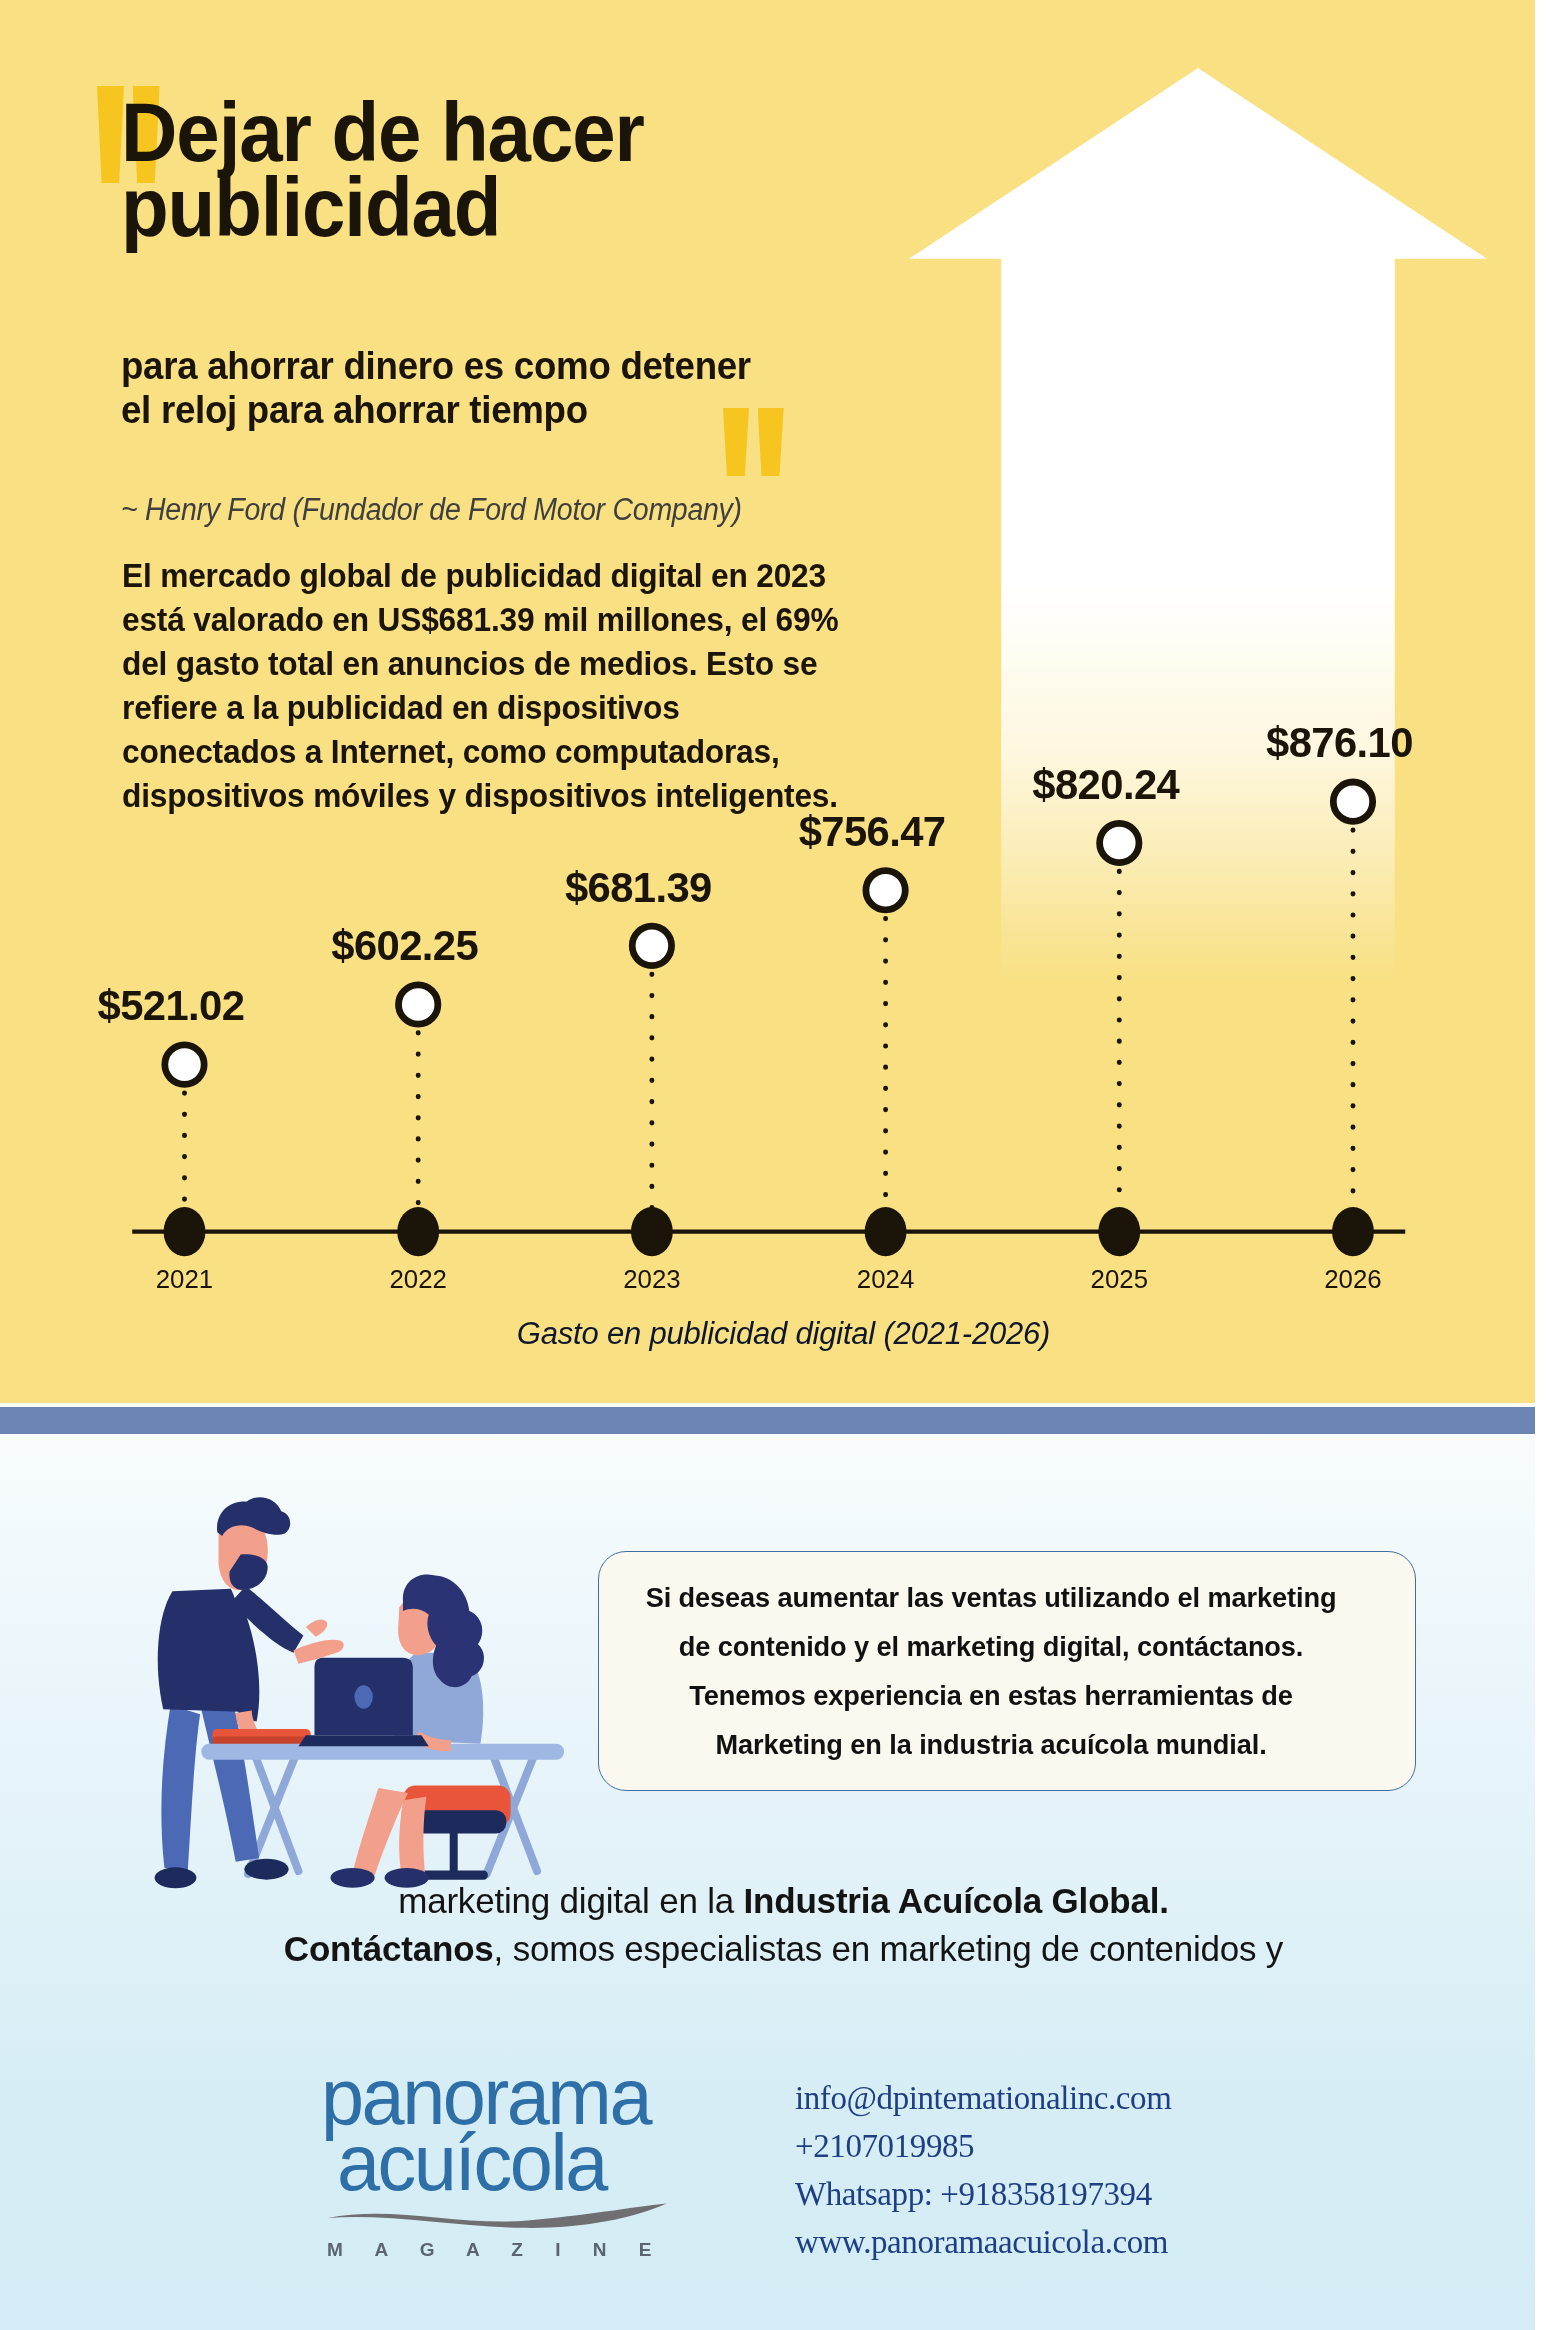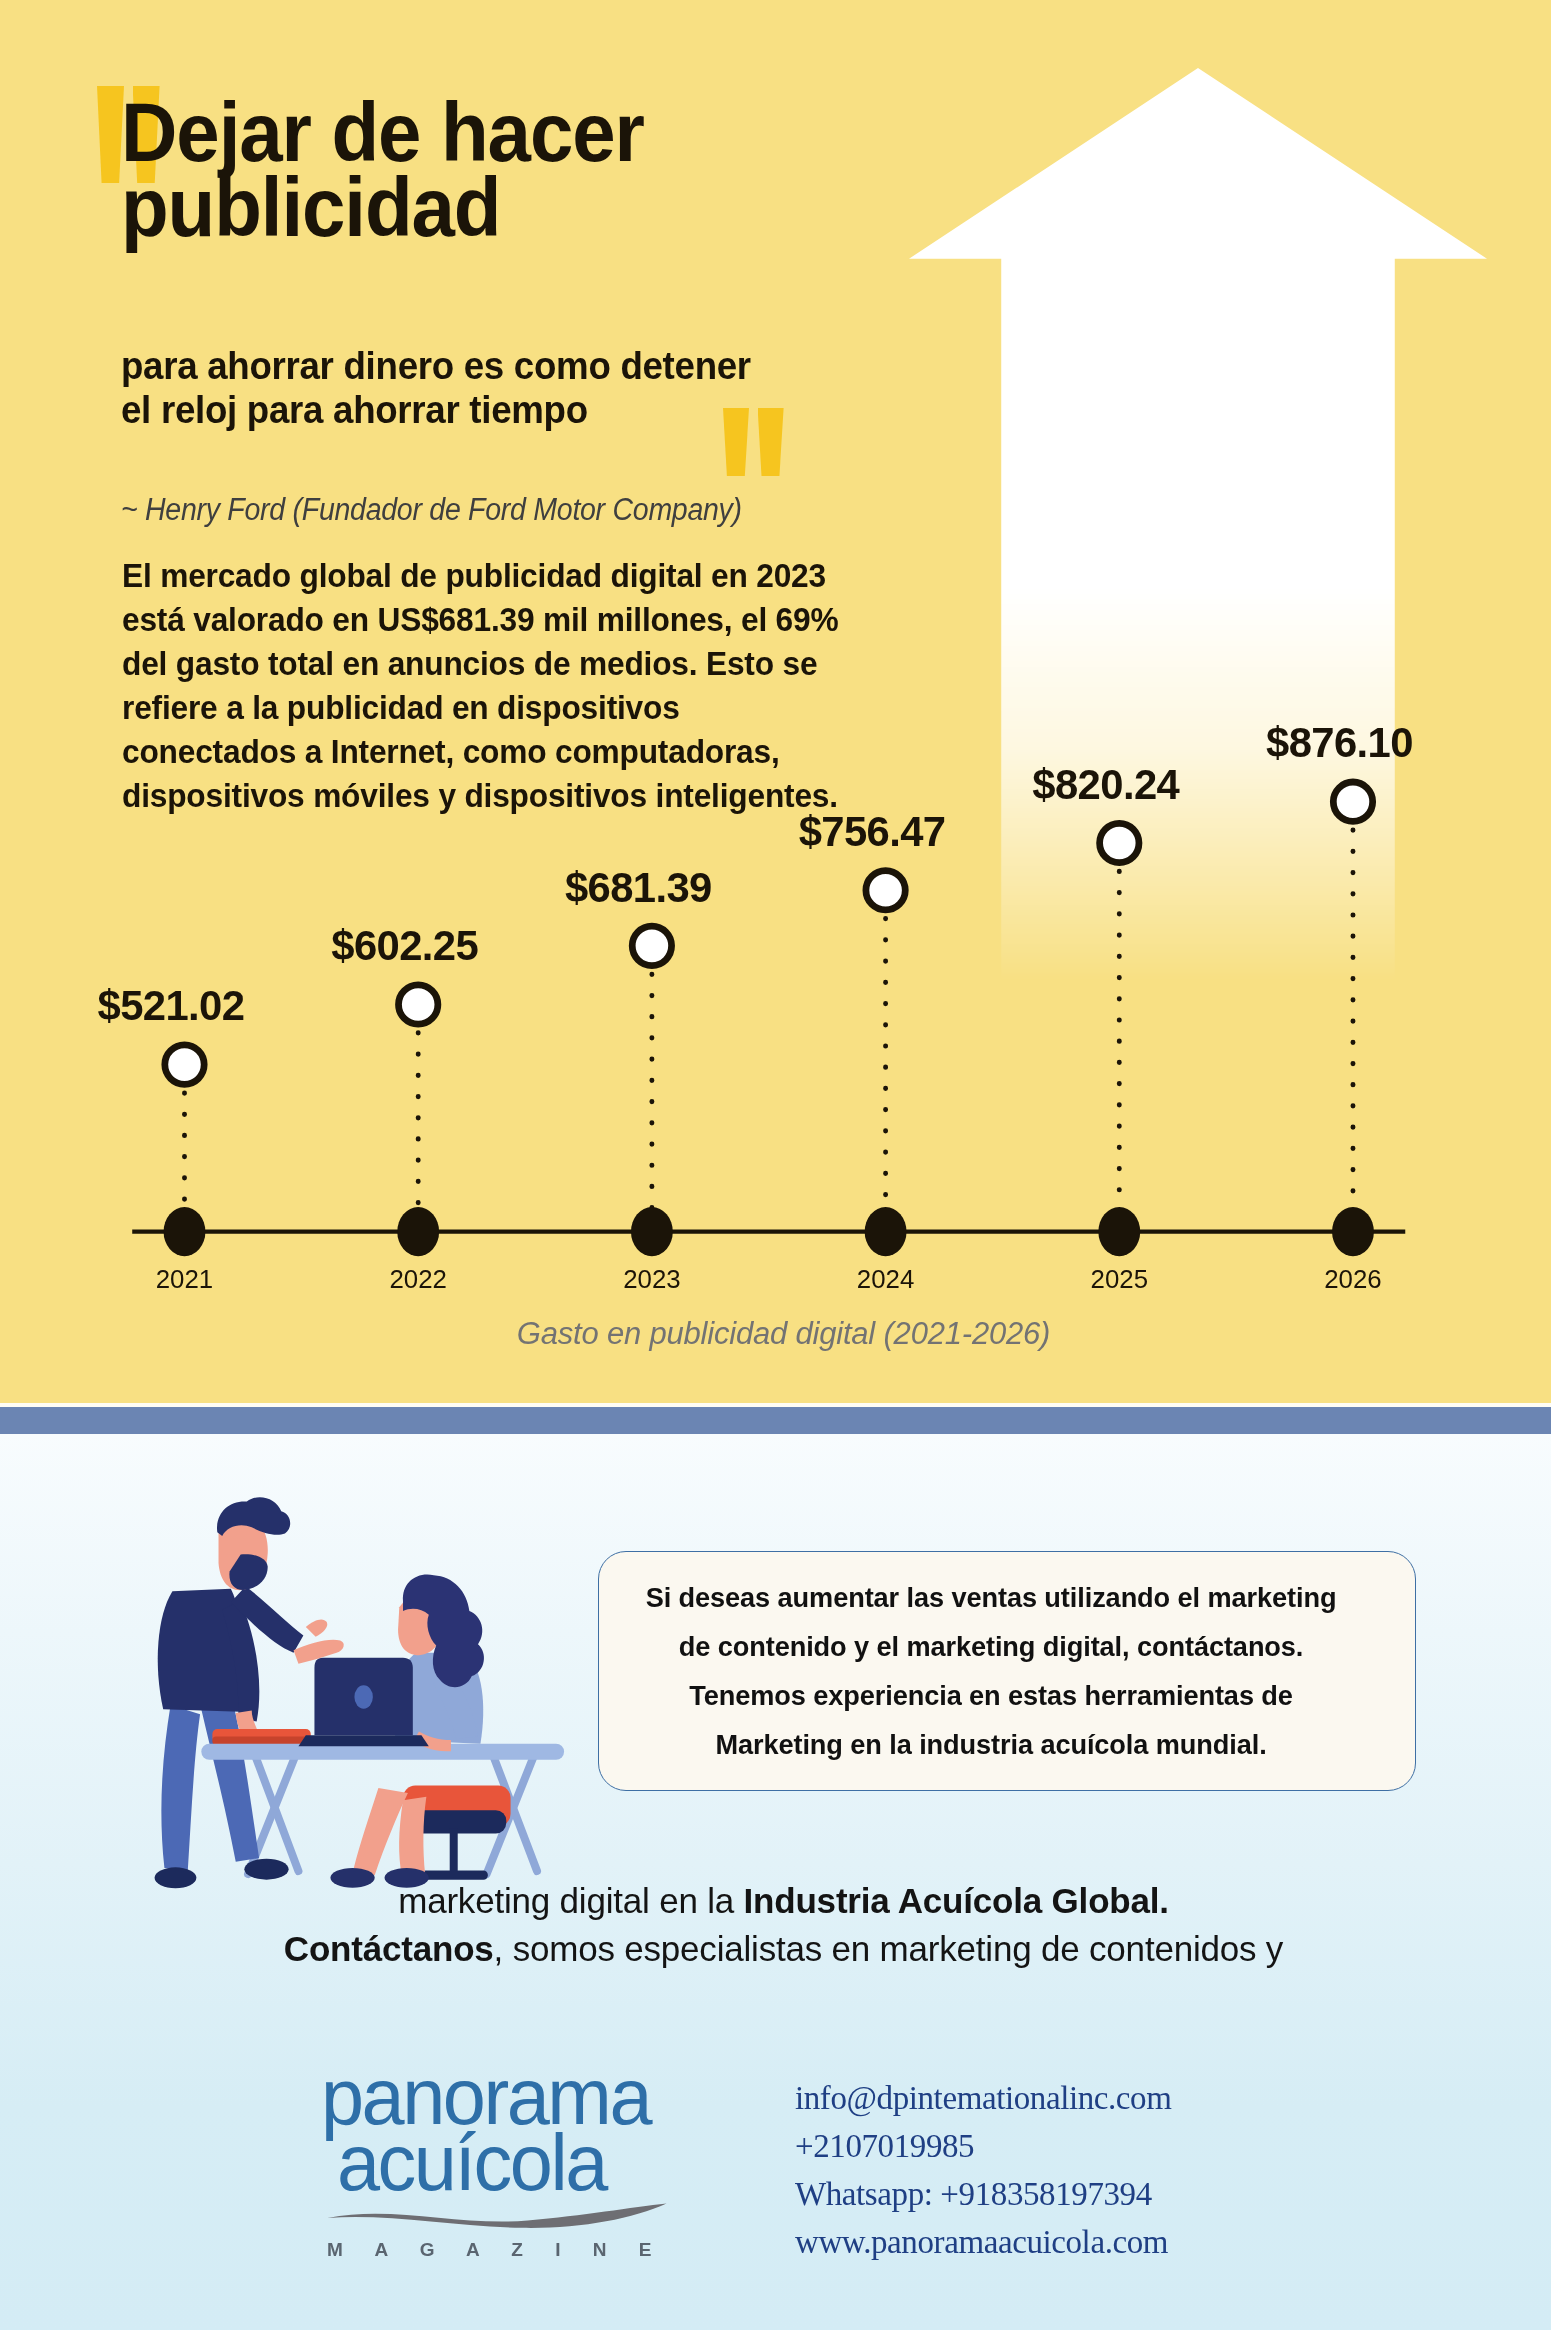--- a/index.html
+++ b/index.html
@@ -2,21 +2,21 @@
 <html style="font-size:9.8px"><head>
 <meta charset="utf-8">
 <style>
   html,body{margin:0;padding:0;}
   body{
     width:1567px;height:2330px;
     font-family:"Liberation Sans",sans-serif;
     background:#FFFFFF;
     overflow:hidden;
   }
-  .page{position:relative;width:1535px;height:2330px;overflow:hidden;padding-left:16px;}
+  .page{position:relative;width:1535px;height:2330px;overflow:hidden;}
 
   
   .top-panel{
     position:absolute;left:0;top:0;width:1567px;height:1403px;
     background:#F8E083;
     overflow:hidden;
   }
   
   .arrow-wrap{
     position:absolute;left:909px;top:68px;width:578px;height:923px;
@@ -57,21 +57,21 @@
     font-weight:700;font-size:33px;line-height:44px;
     color:#1B1408;letter-spacing:-0.2px;
     transform:scaleX(.96);transform-origin:left top;
   }
 
   
   .chart{position:absolute;left:0;top:646px;width:1567px;height:726px;}
   .chart svg{display:block;width:1567px;height:726px;overflow:visible;}
   .chart-caption{
     position:absolute;left:0;top:1316px;width:1567px;text-align:center;
-    font-style:italic;font-size:31px;color:#737373;letter-spacing:-0.2px;
+    font-style:italic;font-size:31px;color:#0f172a;letter-spacing:-0.2px;
   }
 
   
   .divider-gap{position:absolute;left:0;top:1403px;width:1567px;height:3.7px;background:#FFFDF4;}
   .divider-bar{position:absolute;left:0;top:1407px;width:1567px;height:28px;background:#6B85B3;}
 
   
   .bottom-panel{
     position:absolute;left:0;top:1434px;width:1567px;height:896px;
     background:linear-gradient(to bottom,#F8FCFE 0%,#EDF7FB 22%,#E2F2F8 48%,#D6EDF5 75%,#D4ECF5 100%);

